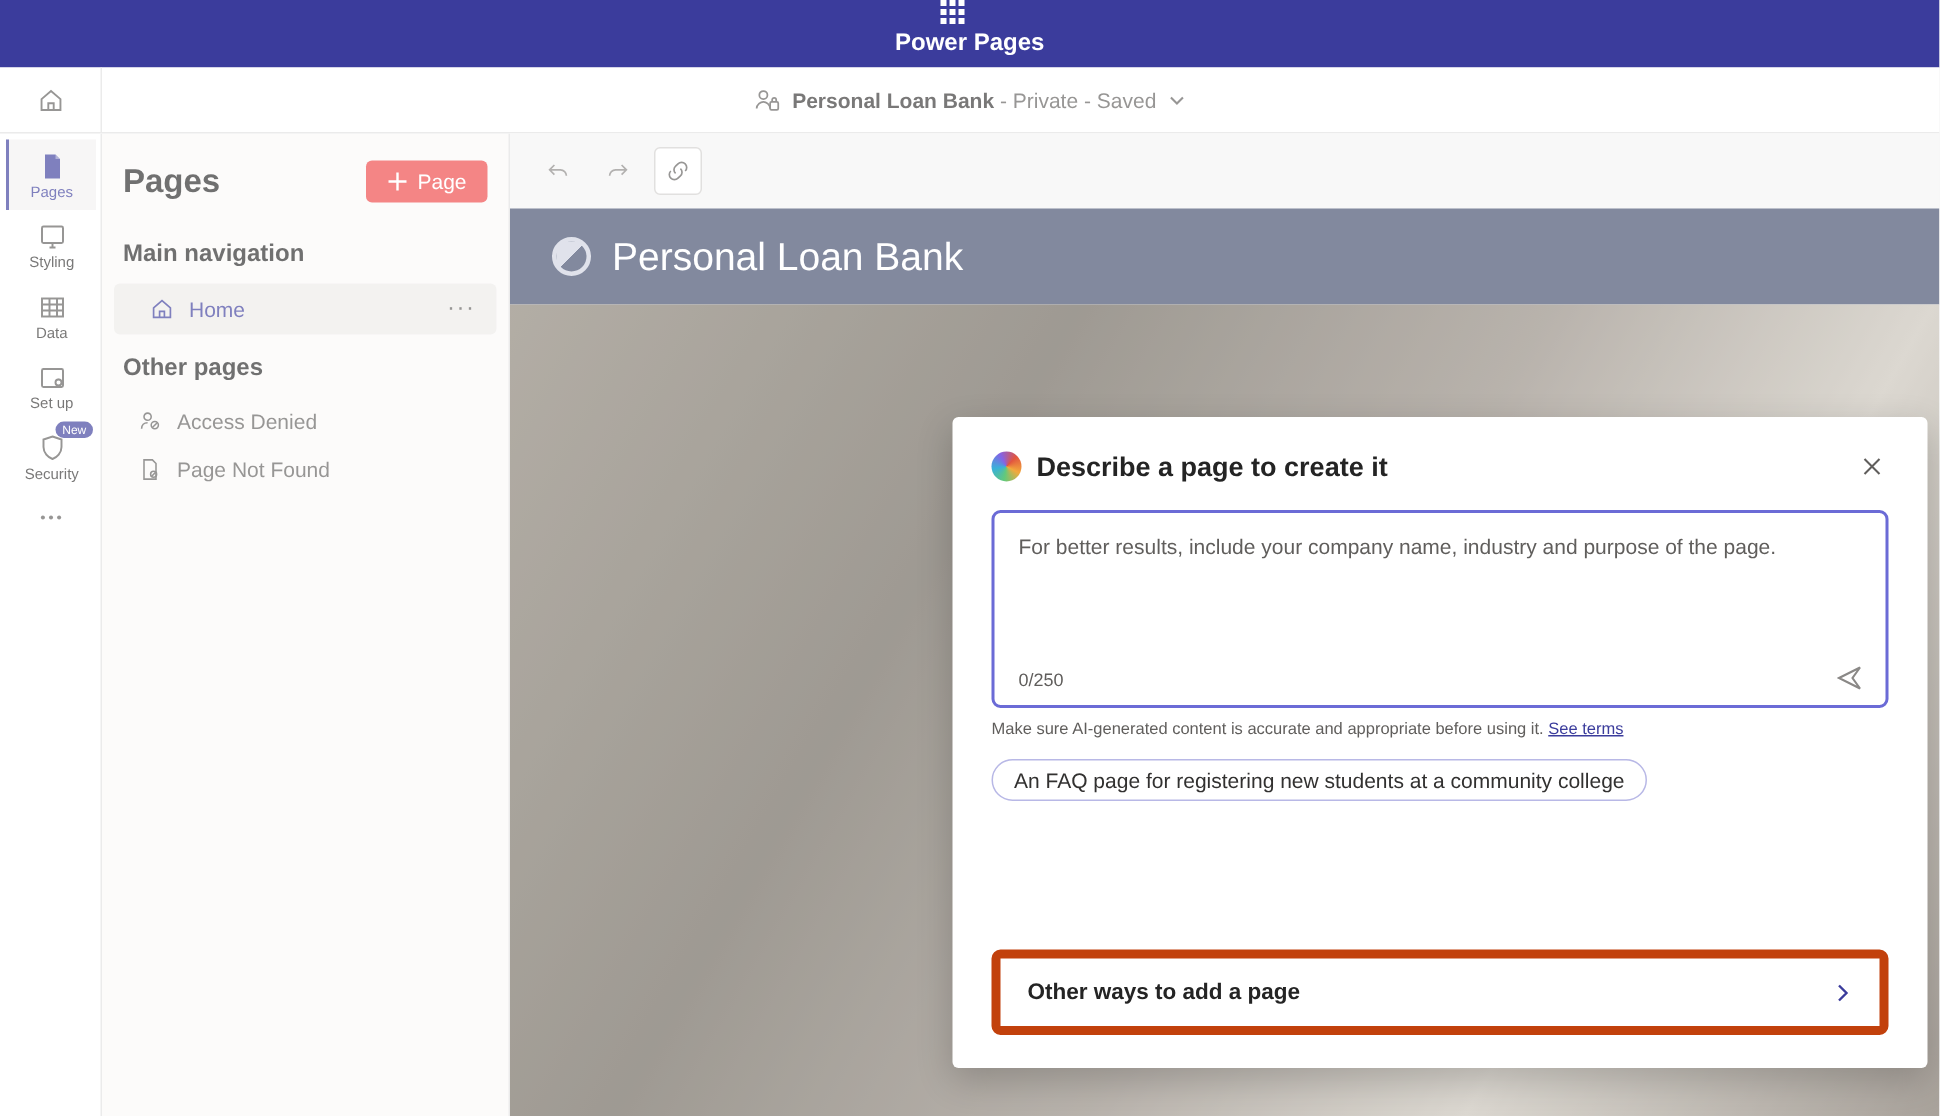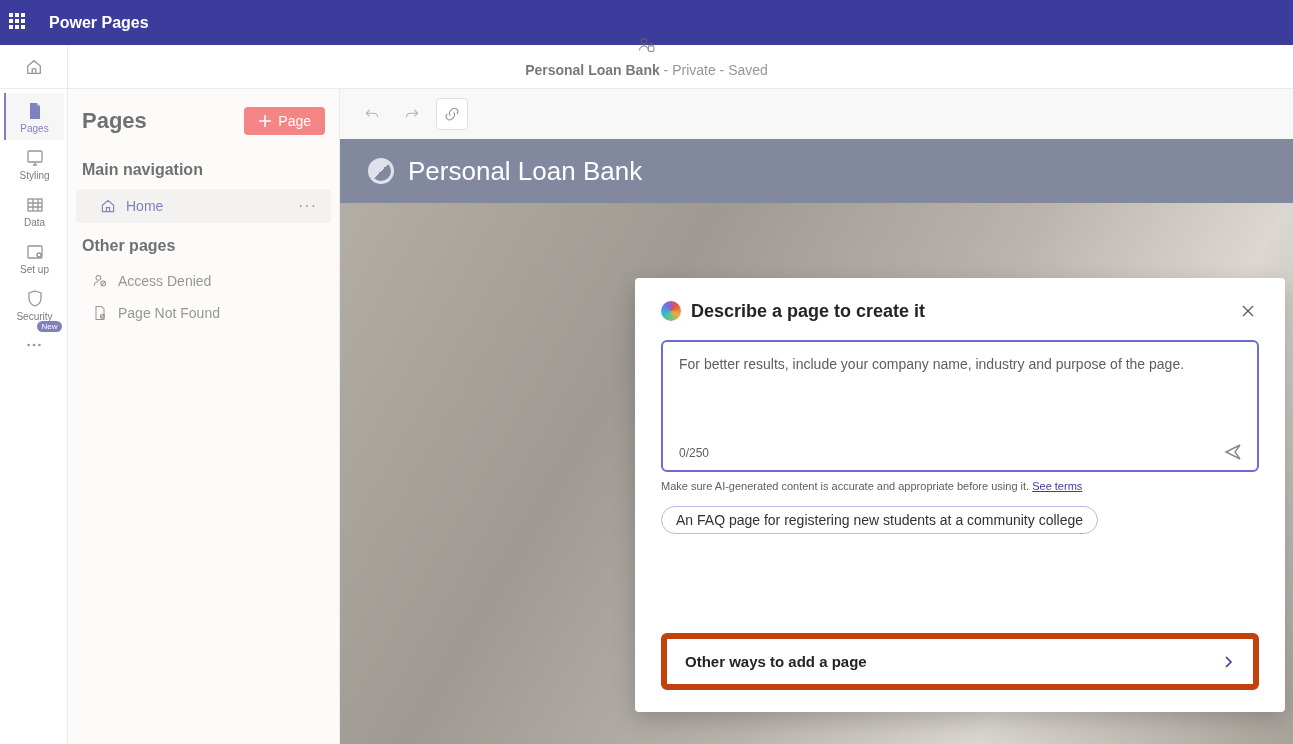--- a/index.html
+++ b/index.html
@@ -4,22 +4,23 @@
 <style>
   * { box-sizing: border-box; margin: 0; padding: 0; }
   html, body { width: 1293px; height: 744px; font-family: "Segoe UI", sans-serif; overflow: hidden; background: #f5f5f5; }
   
   
   .topbar {
     height: 45px;
     background: #3b3c9c;
     display: flex;
     align-items: center;
-    padding: 0 9px;
+    padding: 0 28px;
     color: #fff;
+    flex-direction: column;
   }
   .waffle {
     width: 20px; height: 20px;
     display: grid; grid-template-columns: repeat(3,4px); grid-template-rows: repeat(3,4px);
     gap: 2px; margin-right: 20px; cursor: pointer;
   }
   .waffle span { background: #fff; width:4px; height:4px; }
   .topbar-title { font-size: 16px; font-weight: 600; }
 
   
@@ -34,21 +35,21 @@
   .subbar-left {
     width: 68px;
     display:flex; align-items:center; justify-content:center;
     border-right: 1px solid #e1e1e1;
     height: 100%;
   }
   .subbar-center {
     position:absolute;
     left: 50%; transform: translateX(-50%);
     display:flex; align-items:center; gap:8px;
-    color:#323130; font-size:14px;flex-direction:column;
+    color:#323130; font-size:14px;
   }
   .status-gray { color:#605e5c; }
 
   
   .main-row {
     display:flex;
     height: calc(744px - 45px - 44px);
   }
   
   
@@ -70,21 +71,21 @@
     position:relative;
   }
   .rail-item.active {
     border-left-color: #3b3c9c;
     background: #f3f2f1;
     color:#3b3c9c;
   }
   .rail-item svg { display:block; margin: 0 auto 2px auto; }
   .rail-badge {
     position:absolute; top:0; right:2px;
-    background:#3b3c9c; color:#fff; font-size:8px; padding:1px 4px; border-radius:6px;margin-top:40px;
+    background:#3b3c9c; color:#fff; font-size:8px; padding:1px 4px; border-radius:6px;
   }
   .rail-more { margin-top: 8px; cursor:pointer; }
 
   
   .left-panel {
     width: 272px;
     background:#faf9f8;
     border-right:1px solid #e1e1e1;
     padding: 0;
   }

